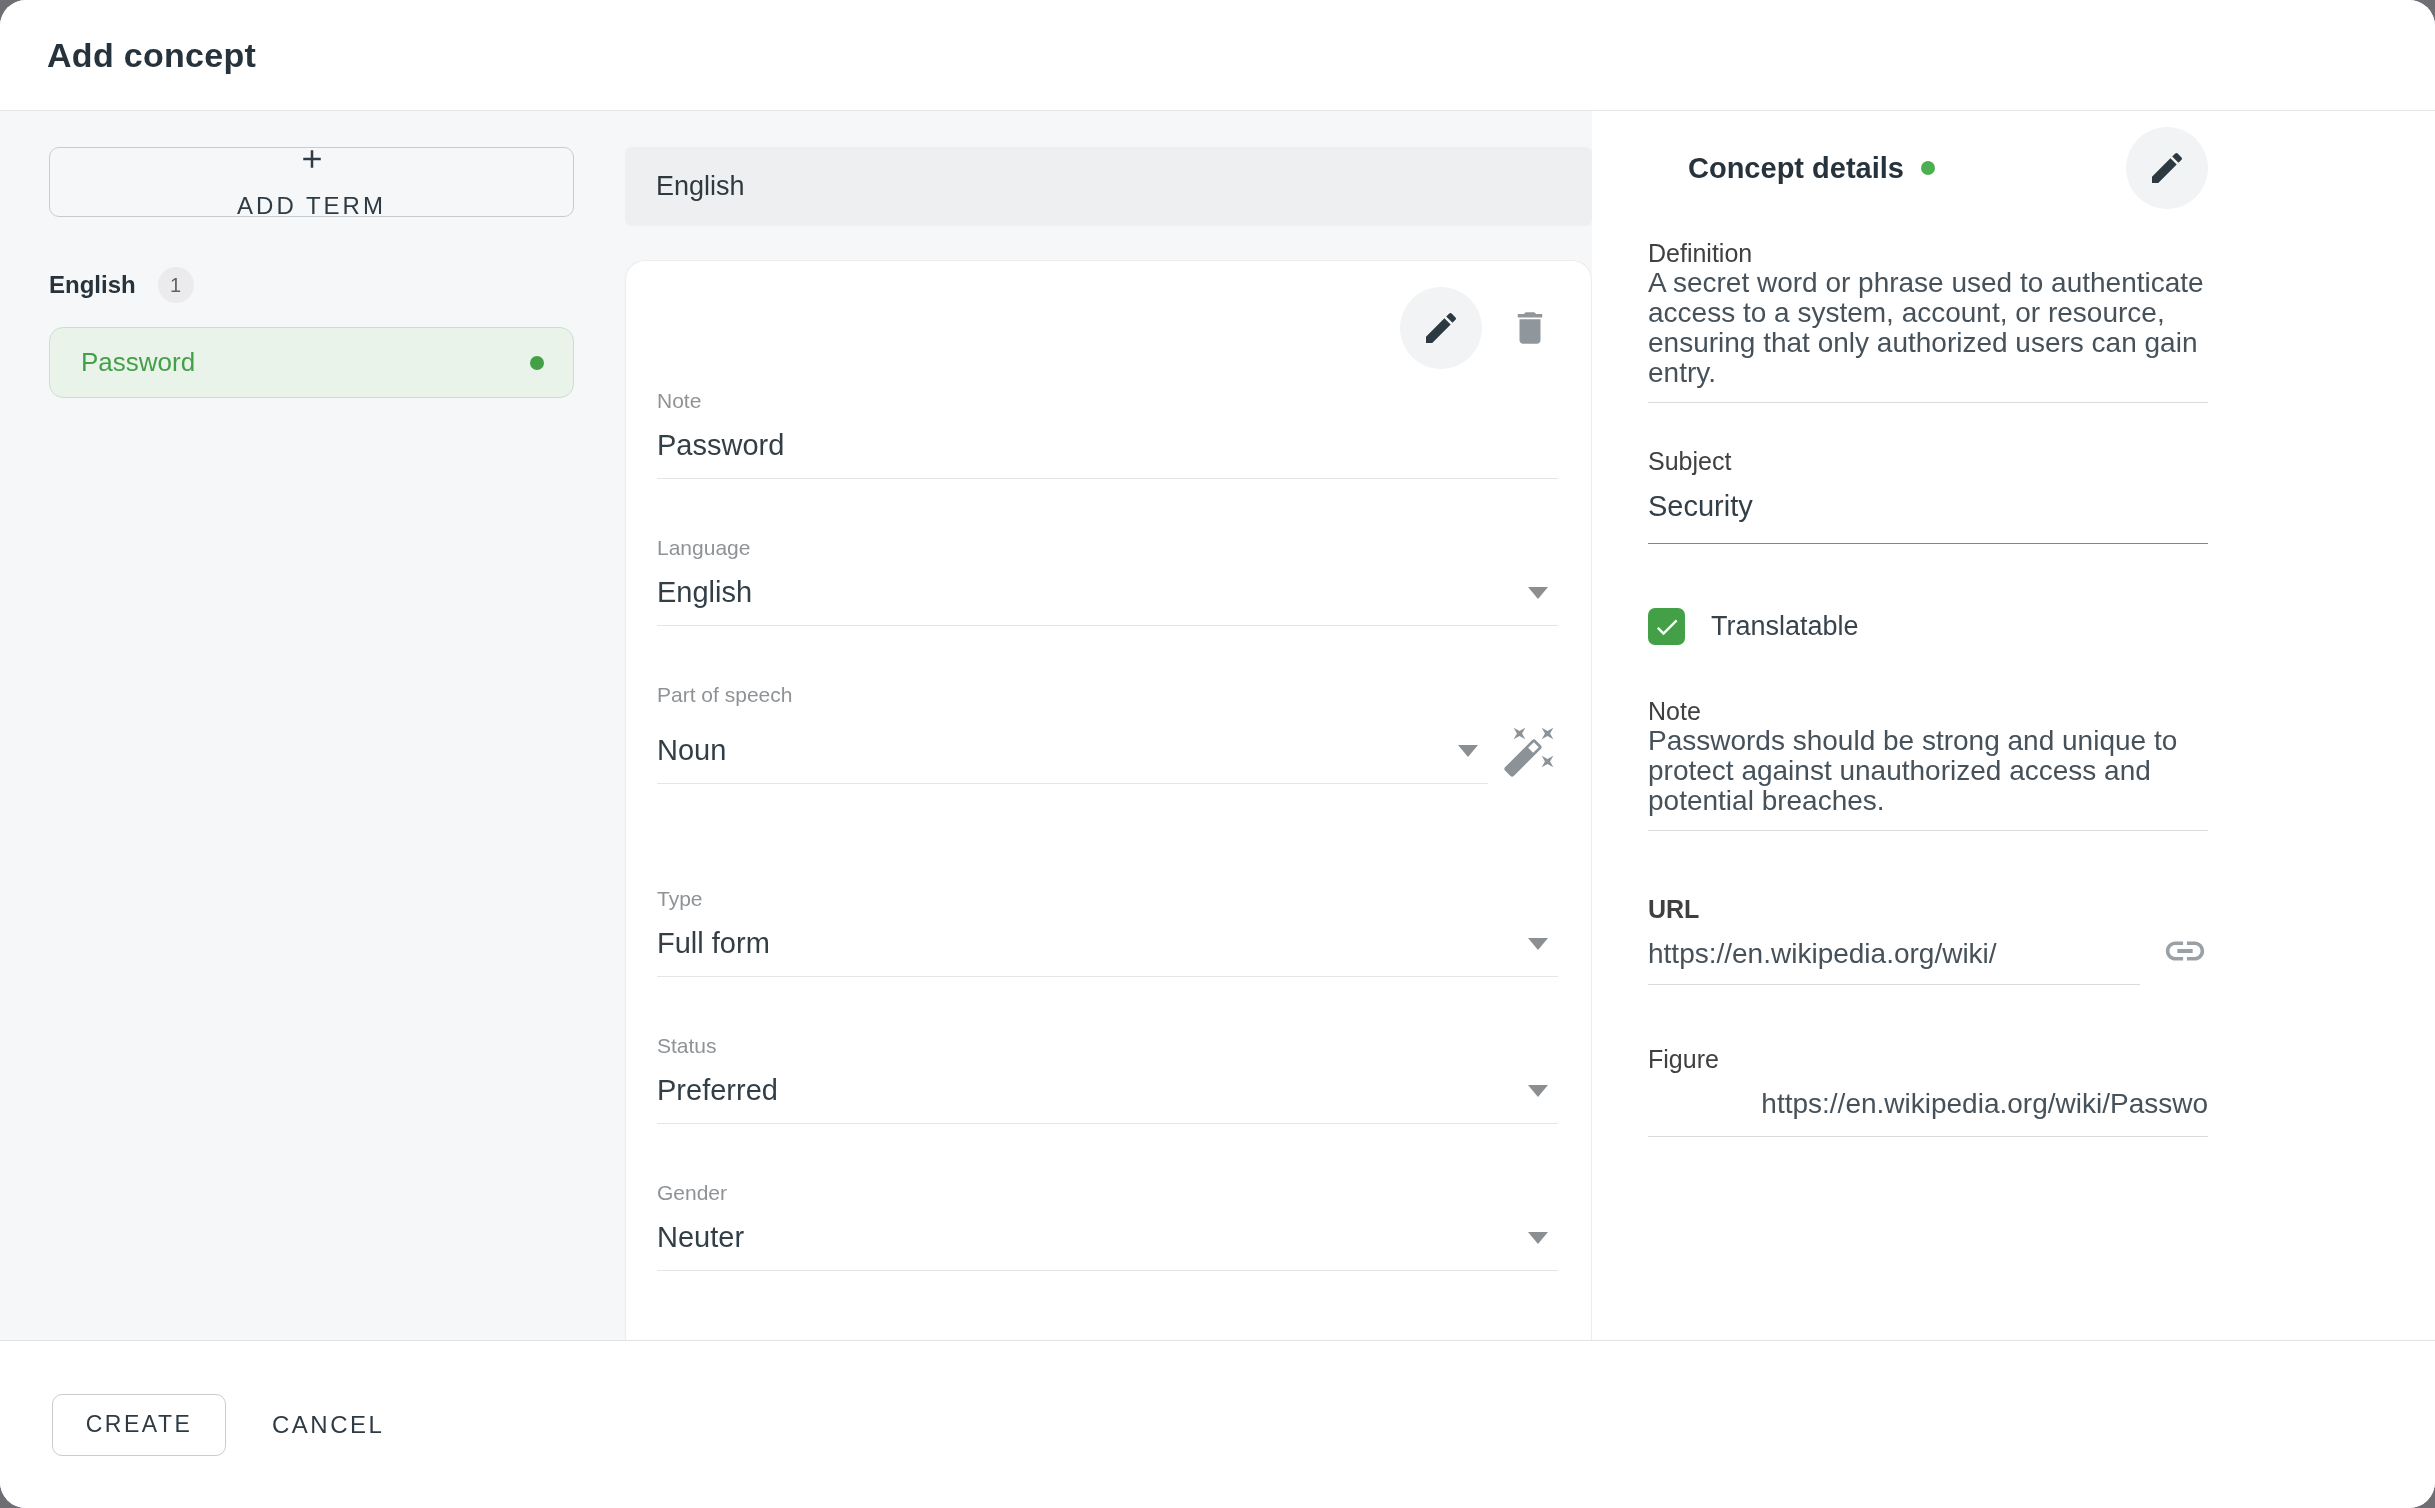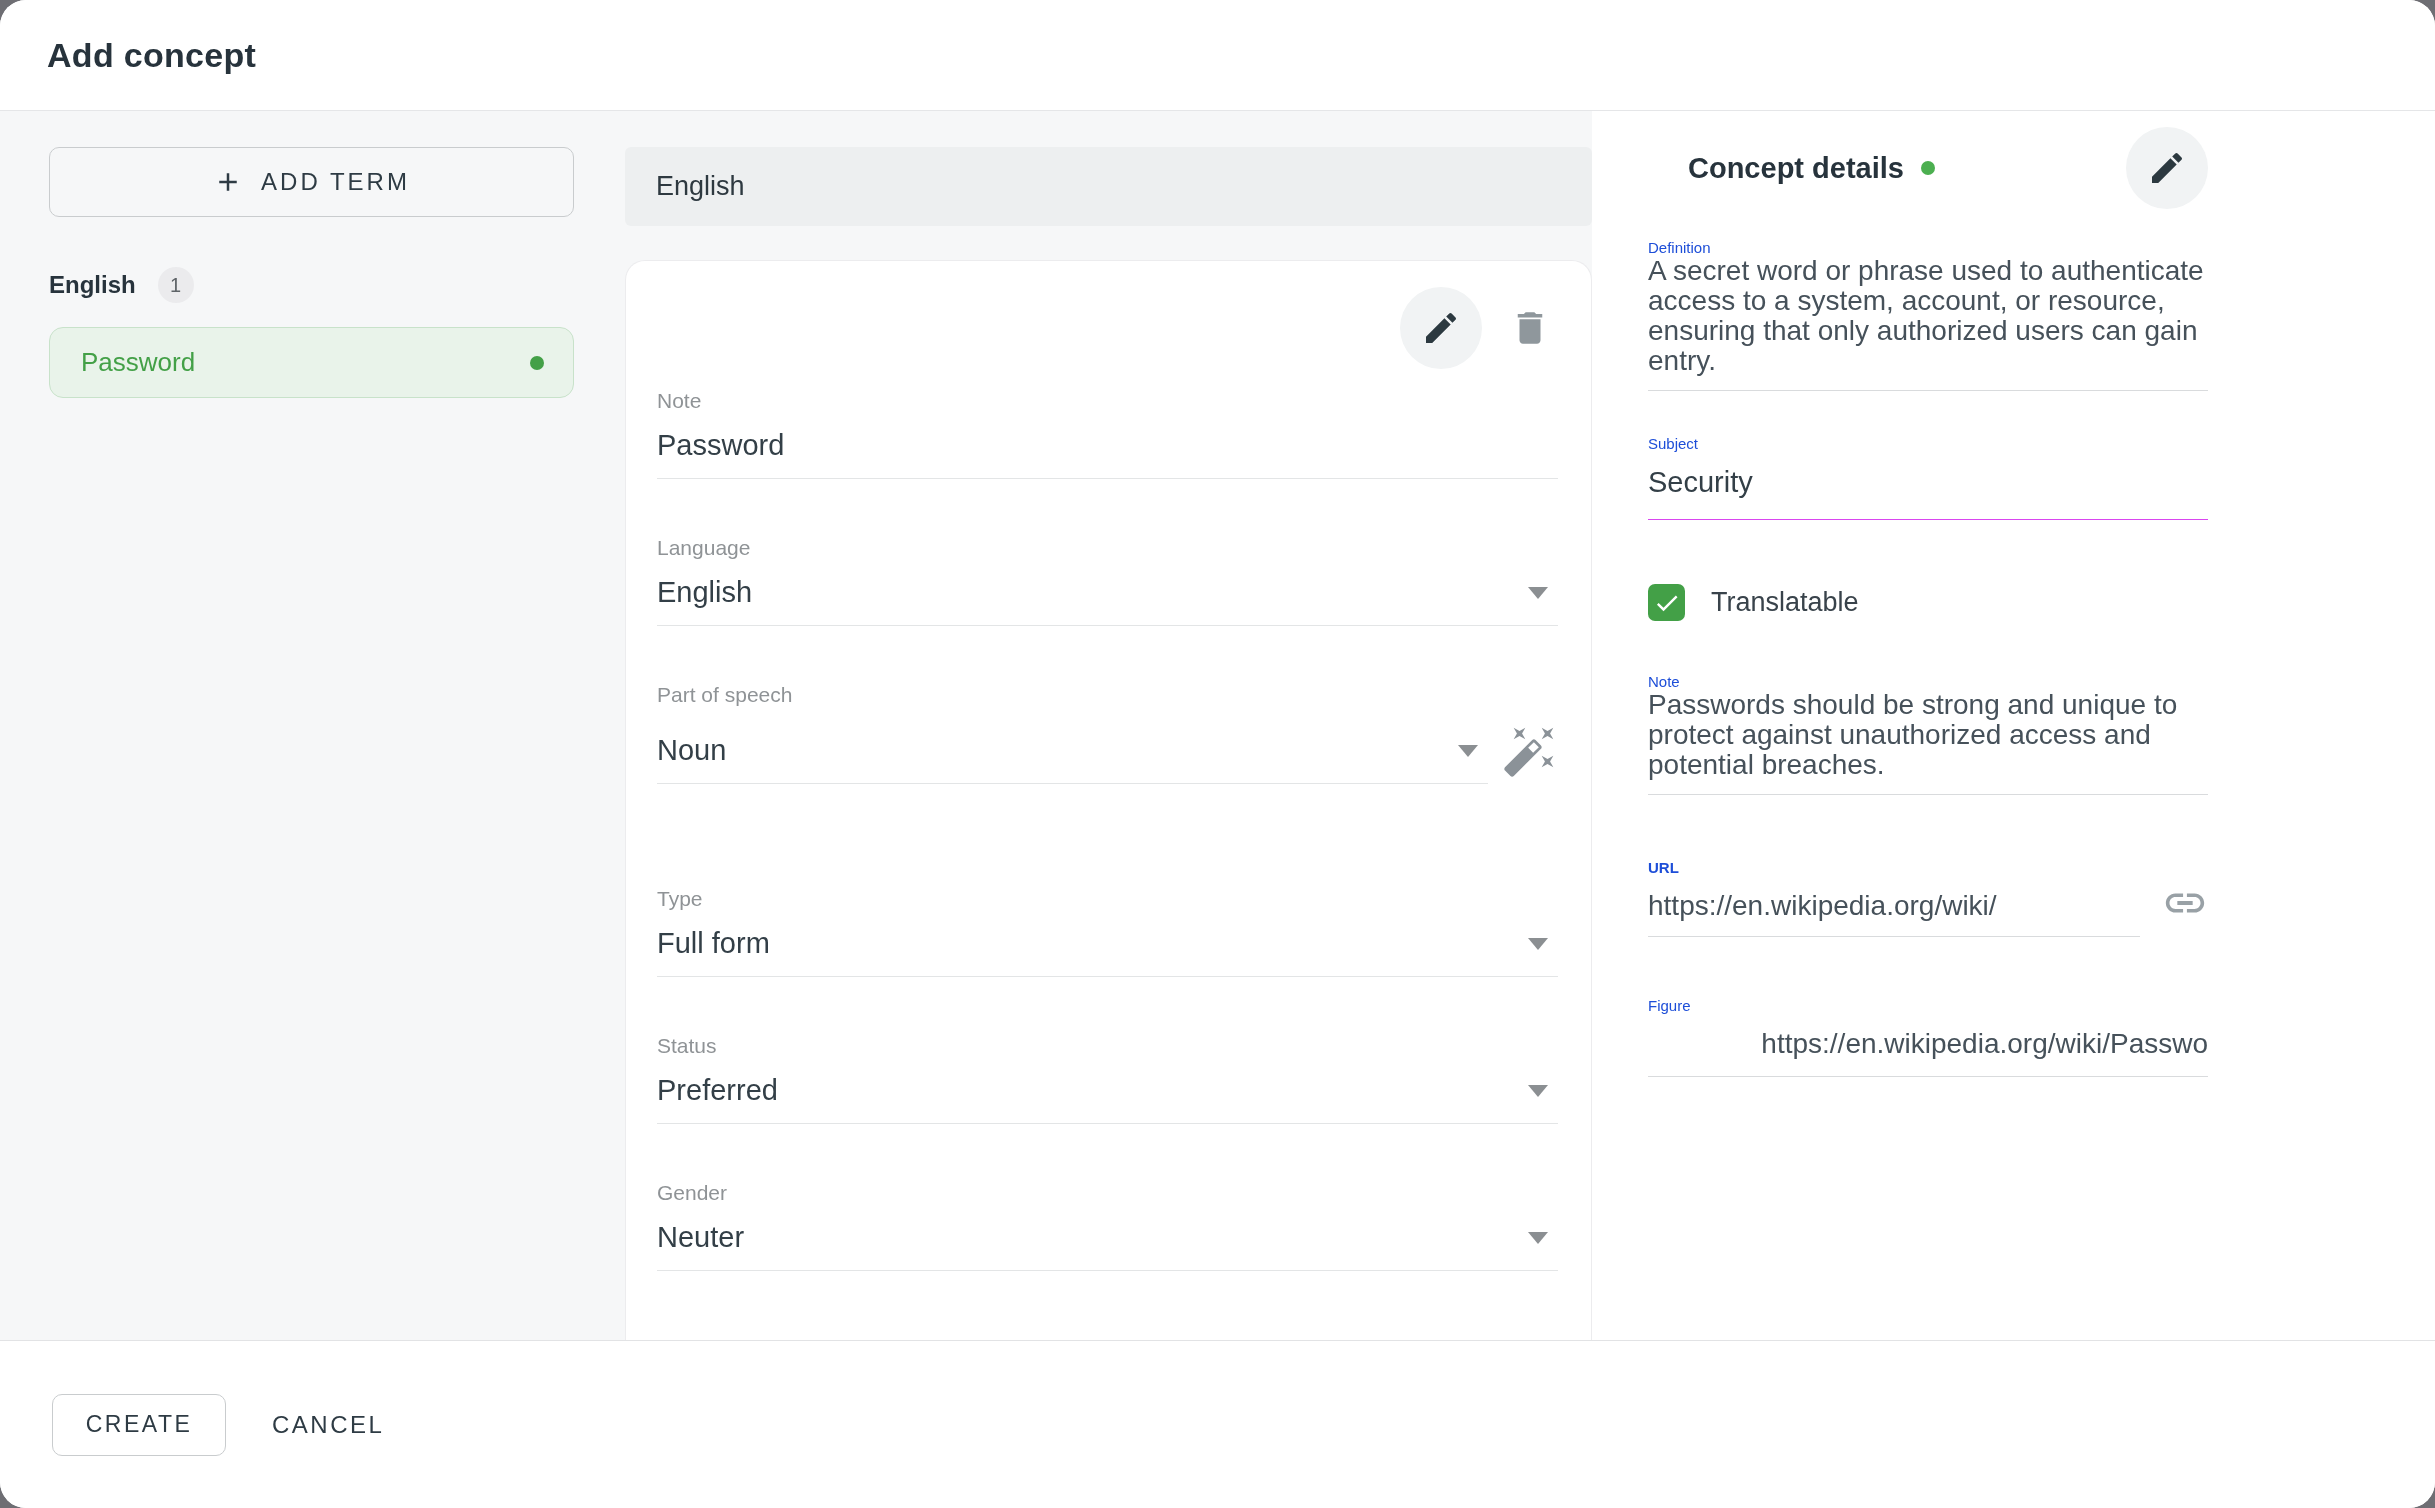--- a/index.html
+++ b/index.html
@@ -22,21 +22,21 @@
   }
   .titlebar h1{margin:0;font-size:34px;font-weight:700;color:#27333c;letter-spacing:0.3px;}
   
   .content{flex:1 1 auto;display:flex;background:#f6f7f8;min-height:0;}
   
   .left-col{width:625px;flex:0 0 auto;padding:36px 51px 0 49px;box-sizing:border-box;}
   .add-term-btn{
     width:100%;height:70px;box-sizing:border-box;
     background:transparent;border:1px solid #c9ccce;border-radius:10px;
     font-family:inherit;font-size:24px;letter-spacing:3px;color:#2e3b44;
-    display:flex;align-items:center;justify-content:center;gap:18px;cursor:pointer;
+    display:flex;align-items:center;justify-content:center;gap:18px;cursor:pointer;flex-direction:column;
   }
   .add-term-btn svg{flex:0 0 auto;}
   .group-head{margin-top:50px;display:flex;align-items:center;}
   .group-label{font-size:24px;font-weight:700;color:#27333c;}
   .group-badge{
     margin-left:22px;width:36px;height:36px;border-radius:50%;
     background:#ebebed;color:#5f6468;font-size:20px;
     display:flex;align-items:center;justify-content:center;
   }
   .term-chip{
@@ -80,21 +80,21 @@
     width:0;height:0;flex:0 0 auto;margin-right:10px;
     border-left:10px solid transparent;border-right:10px solid transparent;
     border-top:12px solid #8b8f92;
   }
   .wand-wrap{flex:0 0 auto;margin-left:14px;margin-bottom:2px;cursor:pointer;background:none;border:none;padding:0;}
   
   .right-col{flex:1 1 auto;background:#ffffff;padding:0 227px 0 56px;box-sizing:border-box;overflow:hidden;}
   .cd-header{margin-top:16px;display:flex;align-items:center;justify-content:space-between;}
   .cd-title-wrap{display:flex;align-items:center;gap:17px;margin-left:40px;}
   .cd-title{font-size:29px;font-weight:700;color:#27333c;}
-  .cd-label{font-size:15px;color:#1d4ed8;}
+  .cd-label{font-size:25px;color:#404040;}
   .cd-text{
     font-size:28px;line-height:30px;color:#46515a;
     padding-bottom:14px;border-bottom:1px solid #d9dbdd;
   }
   .cd-value{
     font-size:29px;color:#333f47;margin-top:14px;
     padding-bottom:20px;border-bottom:1px solid #d946ef;
   }
   .mt-def{margin-top:30px;}
   .mt-subject{margin-top:44px;}

